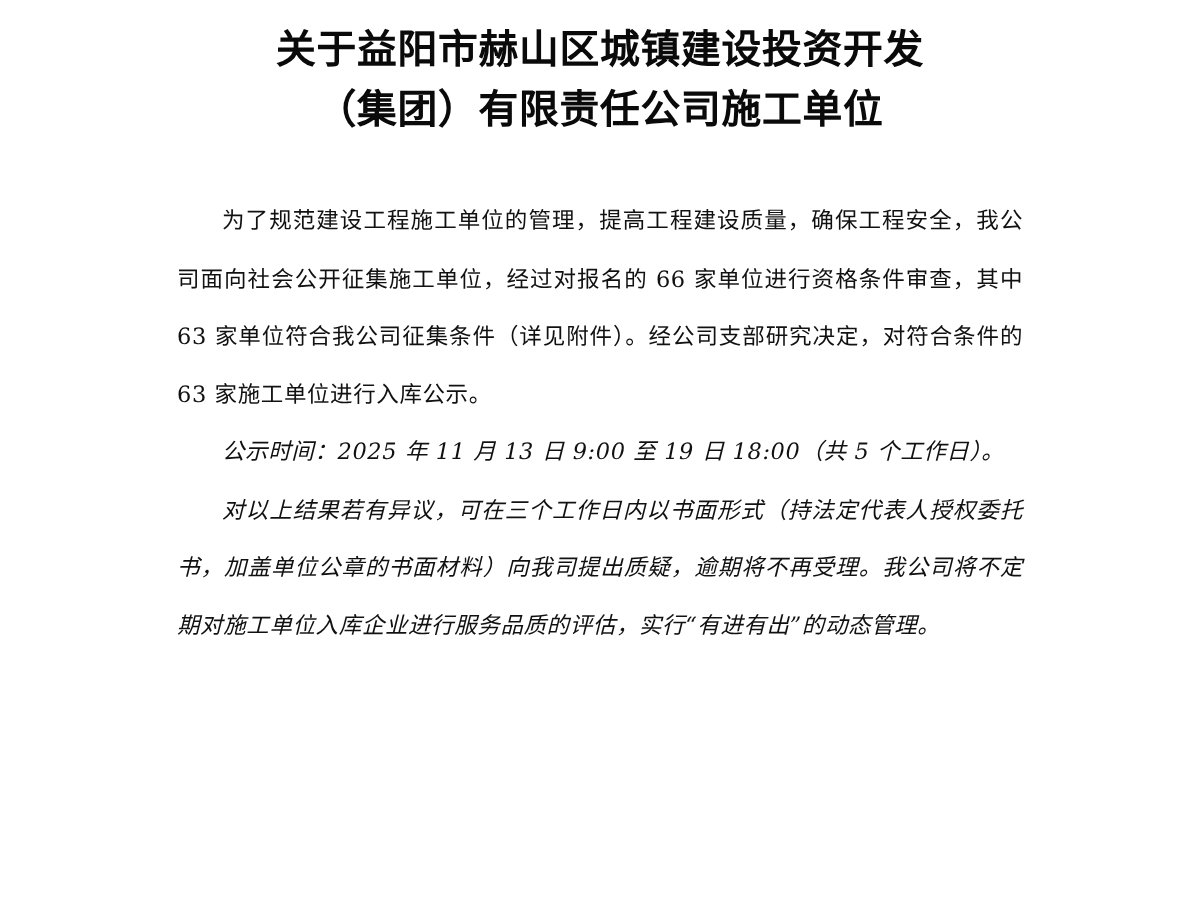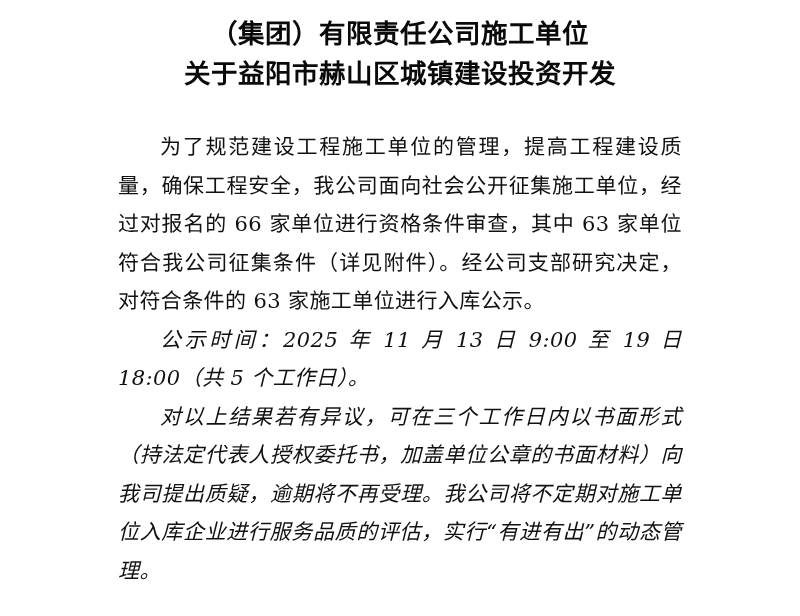--- a/index.html
+++ b/index.html
@@ -37,41 +37,41 @@
   .doc-title .tline {
     display: block;
     white-space: nowrap;
   }
   .body-block {
     margin-top: 34px;
   }
   p.para {
     margin: 0;
     font-family: "DejaVu Serif", "Liberation Serif", serif;
-    font-size: 21px;
+    font-size: 15px;
     line-height: 38.5px;
     text-align: justify;
     text-align-last: left;
     text-indent: 2em;
     letter-spacing: 0.4px;
     color: #111111;
   }
   p.para + p.para {
     margin-top: 0;
     font-style: italic;
   }
 </style>
 </head>
 <body>
 
 <div class="page">
 
   <h1 class="doc-title">
+    <span class="tline">关于益阳市赫山区城镇建设投资开发</span>
     <span class="tline">（集团）有限责任公司施工单位</span>
-    <span class="tline">关于益阳市赫山区城镇建设投资开发</span>
   </h1>
 
   <div class="body-block">
     <p class="para">为了规范建设工程施工单位的管理，提高工程建设质量，确保工程安全，我公司面向社会公开征集施工单位，经过对报名的 66 家单位进行资格条件审查，其中 63 家单位符合我公司征集条件（详见附件）。经公司支部研究决定，对符合条件的 63 家施工单位进行入库公示。</p>
     <p class="para">公示时间：2025 年 11 月 13 日 9:00 至 19 日 18:00（共 5 个工作日）。</p>
     <p class="para">对以上结果若有异议，可在三个工作日内以书面形式（持法定代表人授权委托书，加盖单位公章的书面材料）向我司提出质疑，逾期将不再受理。我公司将不定期对施工单位入库企业进行服务品质的评估，实行“有进有出”的动态管理。</p>
   </div>
 
 </div>
 

